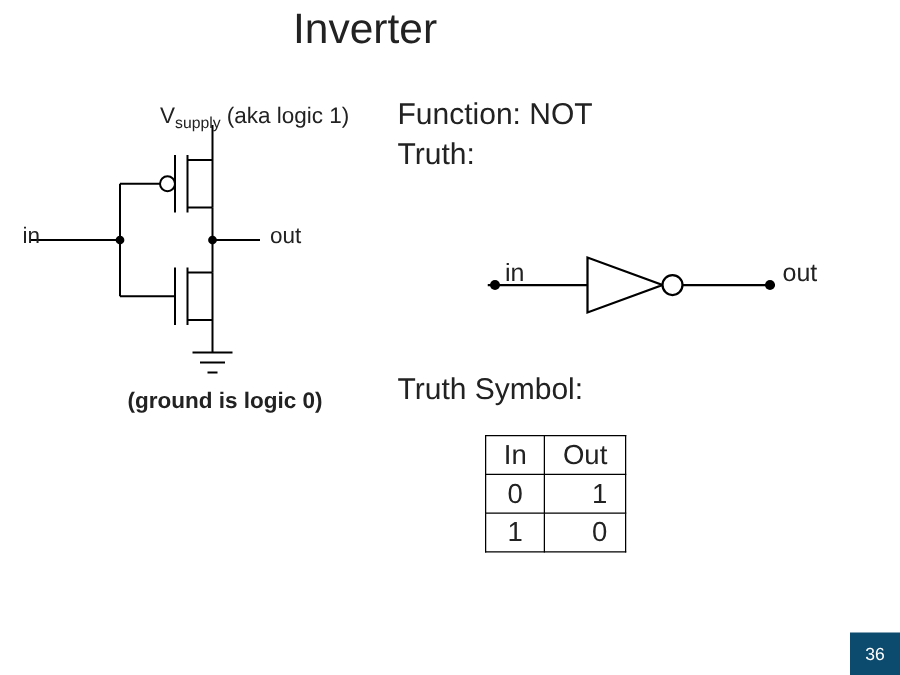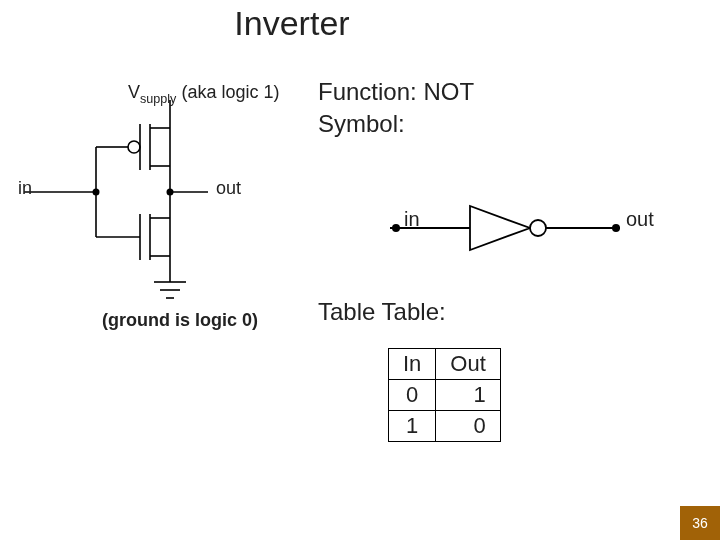--- a/index.html
+++ b/index.html
@@ -36,40 +36,40 @@
     text-align: center;
     font-weight: normal;
   }
   table.truth td.right { text-align: right; }
   .pagenum {
     position: absolute;
     right: 0;
     bottom: 0;
     width: 40px;
     height: 34px;
-    background: #a16207;
+    background: #0c4a6e;
     color: #fff;
     font-size: 14px;
     display: flex;
     align-items: center;
     justify-content: center;
   }
   sub { font-size: 0.7em; }
 </style>
 </head>
 <body>
 
 <div class="title">Inverter</div>
 
 <div class="abs small-txt" style="left:128px; top:82px;">
   <span>V</span><sub>supply</sub><span> (aka logic 1)</span>
 </div>
 
 <div class="abs fn" style="left:318px; top:78px;">Function: NOT</div>
-<div class="abs sym" style="left:318px; top:110px;">Symbol:</div>
+<div class="abs sym" style="left:318px; top:110px;">Truth:</div>
 
 <svg class="abs" style="left:10px; top:100px;" width="280" height="210">
   <g stroke="#000" stroke-width="1.6" fill="none">
 
     <line x1="160" y1="0" x2="160" y2="28"></line>
 
     <line x1="160" y1="28" x2="160" y2="66"></line>
     <line x1="160" y1="28" x2="140" y2="28"></line>
     <line x1="160" y1="66" x2="140" y2="66"></line>
     <line x1="140" y1="24" x2="140" y2="70"></line>
@@ -118,21 +118,21 @@
     <circle cx="148" cy="30" r="8" fill="#fff"></circle>
     <line x1="156" y1="30" x2="230" y2="30"></line>
   </g>
   <circle cx="6" cy="30" r="4" fill="#000"></circle>
   <circle cx="226" cy="30" r="4" fill="#000"></circle>
 </svg>
 
 <div class="abs" style="left:404px; top:208px; font-size:20px;">in</div>
 <div class="abs" style="left:626px; top:208px; font-size:20px;">out</div>
 
-<div class="abs tt-label" style="left:318px; top:298px;">Table Table:</div>
+<div class="abs tt-label" style="left:318px; top:298px;">Truth Symbol:</div>
 
 <table class="truth abs" style="left:388px; top:348px;">
   <tbody>
       <tr>
     <th>In</th>
     <th>Out</th>
   </tr>
   <tr>
     <td>0</td>
     <td class="right">1</td>

